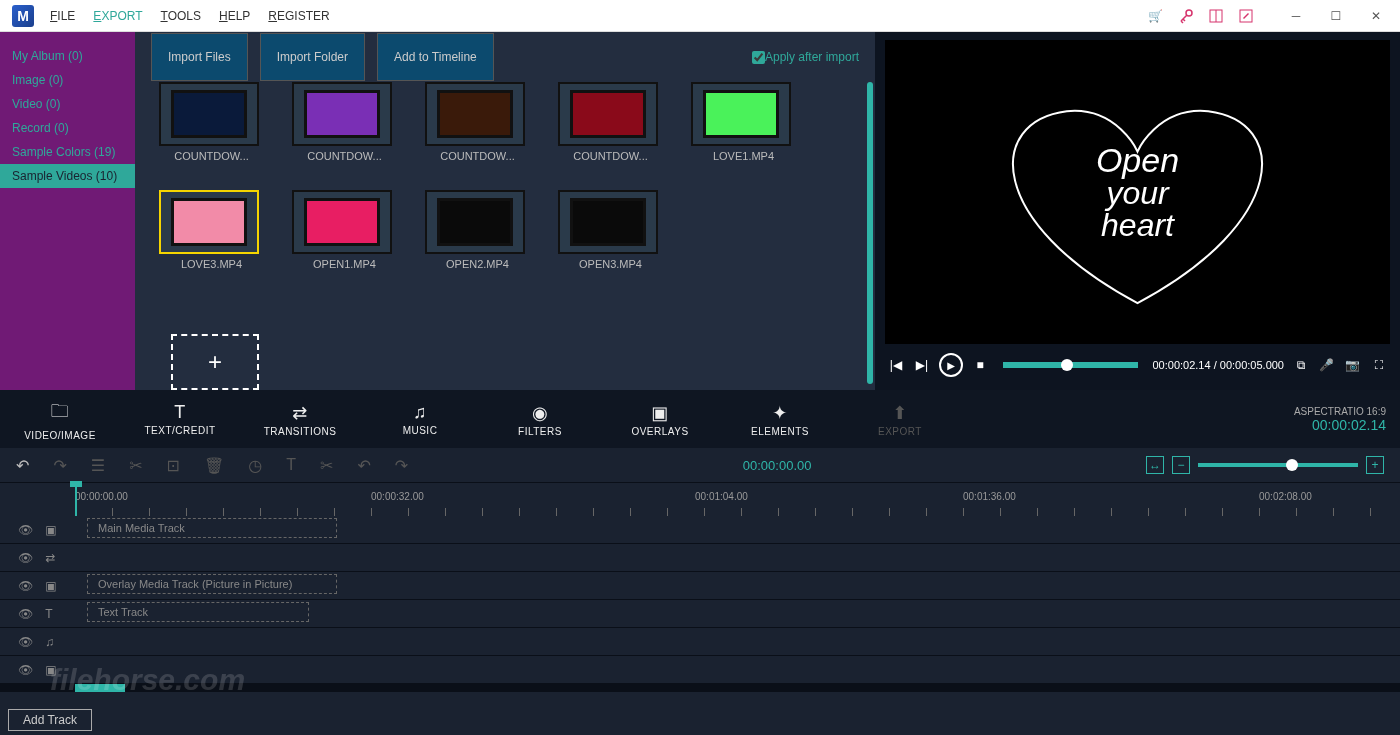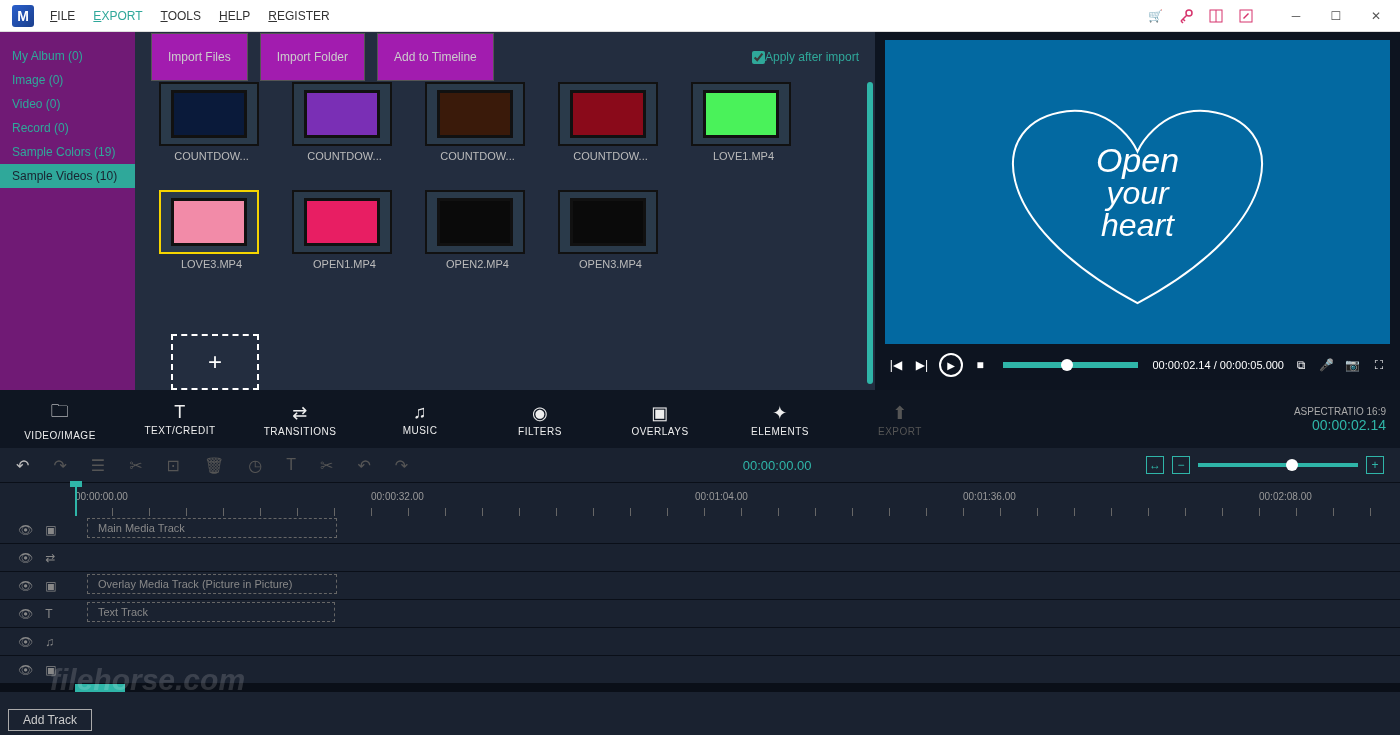--- a/index.html
+++ b/index.html
@@ -12,34 +12,34 @@
 .title-icons{margin-left:auto;display:flex;align-items:center;gap:14px}
 .title-icons .ic{width:16px;height:16px;cursor:pointer;display:flex;align-items:center;justify-content:center;color:#d6336c}
 .winctrl{display:flex;gap:0;margin-left:8px}
 .winctrl div{width:40px;height:28px;display:flex;align-items:center;justify-content:center;color:#555;cursor:pointer}
 .main{display:flex;height:358px}
 .sidebar{width:135px;background:#701a75;padding-top:12px}
 .sidebar .item{padding:5px 12px;color:#2fa89a;font-size:12px;cursor:pointer}
 .sidebar .item.active{background:#2fa89a;color:#1a2230}
 .center{flex:1;background:#232d3f;position:relative;display:flex;flex-direction:column}
 .toolbar{height:50px;display:flex;align-items:center;padding:0 16px;gap:12px}
-.btn{border:1px solid #555;background:#a21caf;padding:16px 16px;color:#ccc;font-size:12px;cursor:pointer}
+.btn{border:1px solid #555;background:#0c4a6e;padding:16px 16px;color:#ccc;font-size:12px;cursor:pointer}
 .apply{margin-left:auto;display:flex;align-items:center;color:#2fa89a;font-size:12px}
 .apply input{accent-color:#2fa89a}
 .media-grid{padding:0 24px;display:flex;flex-wrap:wrap;gap:28px}
 .media-item{width:105px;text-align:center;cursor:pointer}
 .thumb{width:100px;height:64px;background:#111;border:2px solid transparent;display:flex;align-items:center;justify-content:center;position:relative;overflow:hidden}
 .thumb.sel{border-color:#f5d500}
 .thumb .film{position:absolute;top:0;left:0;right:0;bottom:0;border:6px solid #2a3a4a;border-left-width:10px;border-right-width:10px}
 .thumb .img{width:70px;height:42px;position:relative;z-index:1}
 .media-item .name{color:#bbb;font-size:11px;margin-top:4px;white-space:nowrap;overflow:hidden;text-overflow:ellipsis;display:block}
 .addbox{width:88px;height:56px;border:2px dashed #fff;display:flex;align-items:center;justify-content:center;color:#fff;font-size:24px;cursor:pointer;margin-left:12px;margin-top:8px}
 .scrollbar-v{position:absolute;right:2px;top:50px;bottom:6px;width:6px;background:#2fb5a8;border-radius:3px}
 .preview{width:525px;background:#0d1420;display:flex;flex-direction:column;padding:4px 6px 8px 6px}
-.preview-img{flex:1;background:#0369a1;position:relative;overflow:hidden;margin:4px}
+.preview-img{flex:1;background:#000000;position:relative;overflow:hidden;margin:4px}
 .heart{position:absolute;left:50%;top:50%;transform:translate(-50%,-50%);color:#fff;font-family:Georgia,serif;font-style:italic;text-align:center;font-size:32px;line-height:1}
 .player{height:34px;display:flex;align-items:center;gap:8px;padding:0 6px}
 .player .pic{color:#fff;cursor:pointer;width:18px;text-align:center}
 .playbtn{width:24px;height:24px;border:2px solid #fff;border-radius:50%;display:flex;align-items:center;justify-content:center}
 .progress{flex:1;height:6px;background:#2fb5a8;position:relative;margin:0 6px}
 .progress .knob{position:absolute;left:43%;top:-3px;width:12px;height:12px;background:#fff;border-radius:50%}
 .timecode{color:#fff;font-size:11px;white-space:nowrap}
 .tabbar{height:58px;background:#0f1622;display:flex;align-items:center}
 .tab{flex:0 0 auto;width:120px;text-align:center;color:#eee;font-size:10px;cursor:pointer;letter-spacing:.5px}
 .tab .ticon{font-size:18px;display:block;margin-bottom:2px}
@@ -338,21 +338,21 @@
       <div class="tbody">
         <div class="placeholder" style="width:250px">Overlay Media Track (Picture in Picture)</div>
       </div>
     </div>
     <div class="track">
       <div class="tcontrols">
         <span>👁</span>
         <span>T</span>
       </div>
       <div class="tbody">
-        <div class="placeholder" style="width:248px">Text Track</div>
+        <div class="placeholder" style="width:222px">Text Track</div>
       </div>
     </div>
     <div class="track">
       <div class="tcontrols">
         <span>👁</span>
         <span>♫</span>
       </div>
       <div class="tbody"></div>
     </div>
     <div class="track">

